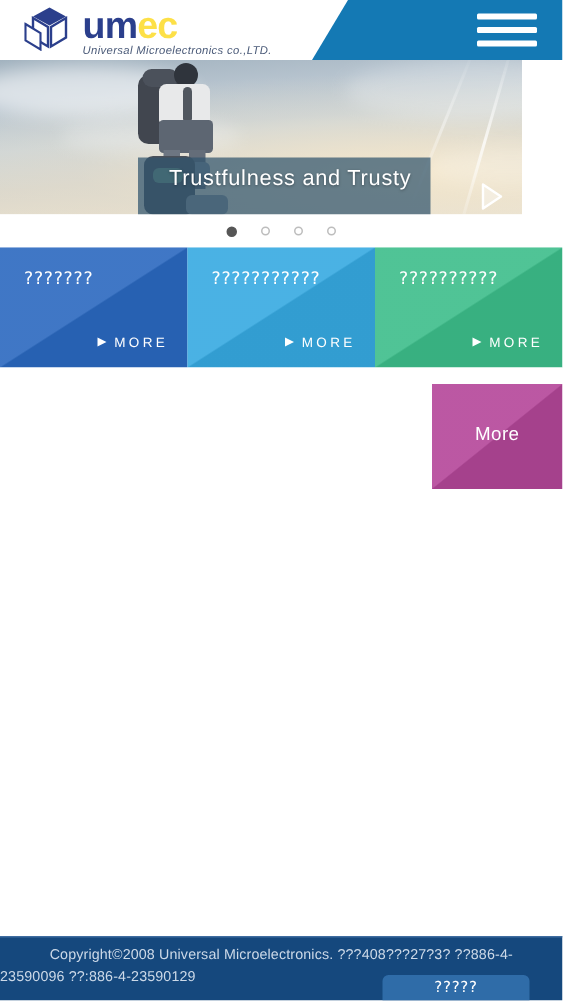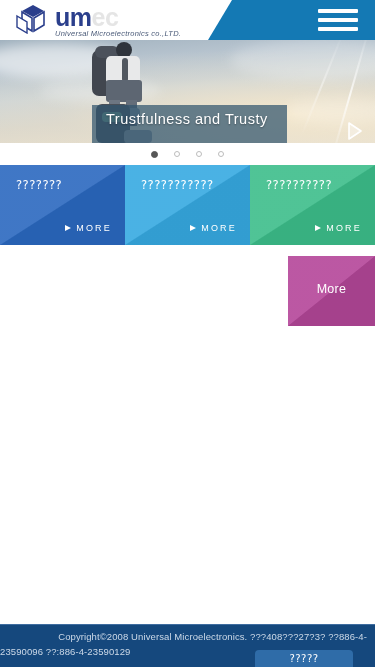--- a/index.html
+++ b/index.html
@@ -25,34 +25,34 @@
     position:absolute; left:16px; top:4px;
     display:flex; align-items:flex-start; gap:5px;
   }
   .logo-mark { position:relative; width:34px; height:30px; }
   .logo-mark svg { display:block; }
   .logo-text { display:flex; flex-direction:column; line-height:1; padding-top:1px; }
   .logo-word {
     font-size:25px; font-weight:bold; letter-spacing:-0.5px;
     color:#2b3f8c; line-height:24px;
   }
-  .logo-word .c-blue { color:#e5e5e5; }
+  .logo-word .c-blue { color:#fde047; }
   .logo-sub {
     font-size:7.5px; color:#4a5a78; letter-spacing:0.25px;
     margin-top:1px; white-space:nowrap;font-style:italic;
   }
   .hamburger {
     position:absolute; right:17px; top:9px;
     width:40px; height:22px; cursor:pointer;
     display:flex; flex-direction:column; justify-content:space-between;
   }
   .hamburger span { display:block; height:4px; background:#ffffff; border-radius:1px; }
 
   
-  .hero { position:relative; width:375px; height:103px; overflow:hidden; }
+  .hero { position:relative; width:348px; height:103px; overflow:hidden;text-align:center; }
   .hero-bg {
     position:absolute; inset:0;
     background:
       radial-gradient(ellipse 150% 90% at 78% 72%, rgba(245,232,205,.95) 0%, rgba(224,219,205,.35) 42%, rgba(190,200,210,0) 70%),
       linear-gradient(175deg,#9fb0bd 0%, #b6c3ce 22%, #cfd6d7 46%, #dcd8cc 66%, #e9e0cd 86%, #efe6d4 100%);
   }
   .cloud {
     position:absolute; border-radius:50%;
     background:rgba(255,255,255,.55); filter:blur(6px);
   }
@@ -145,21 +145,21 @@
   }
 
   
   .footer {
     position:absolute; left:0; bottom:0; width:375px; height:43px;
     background:#15487d; border-top:1px solid #3f6da0;
     color:#ccd9e8; font-size:9.5px; line-height:15px;
   }
   .footer-line {
     position:absolute; left:8px; right:8px; top:4px;
-    text-align:right; letter-spacing:.1px; white-space:nowrap;
+    text-align:center; letter-spacing:.1px; white-space:nowrap;
   }
   .footer-line2 {
     position:absolute; left:0; right:8px; top:19px;
     text-align:left; letter-spacing:.1px; white-space:nowrap;
     padding-right:54px;
   }
   .footer-btn {
     position:absolute; right:22px; bottom:0px; width:98px; height:17px;
     background:#2f6ca8; border-radius:4px 4px 0 0;
     display:flex; align-items:center; justify-content:center;

